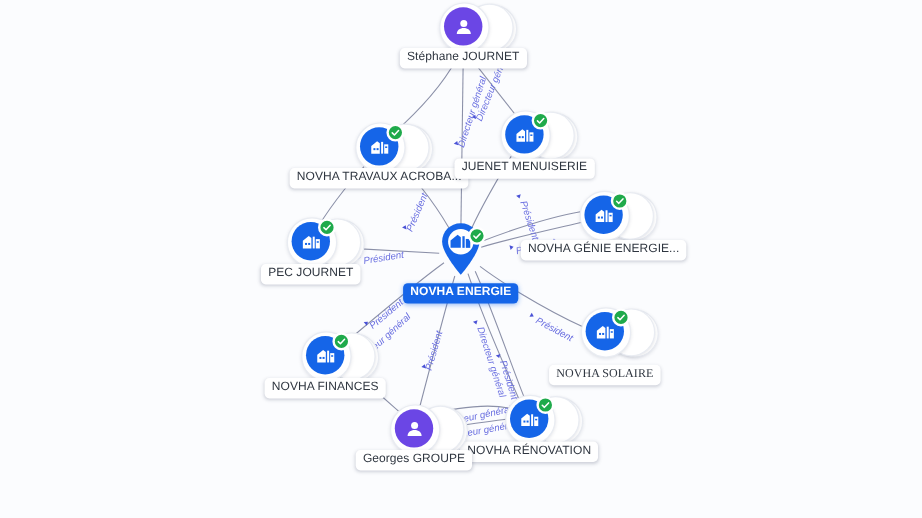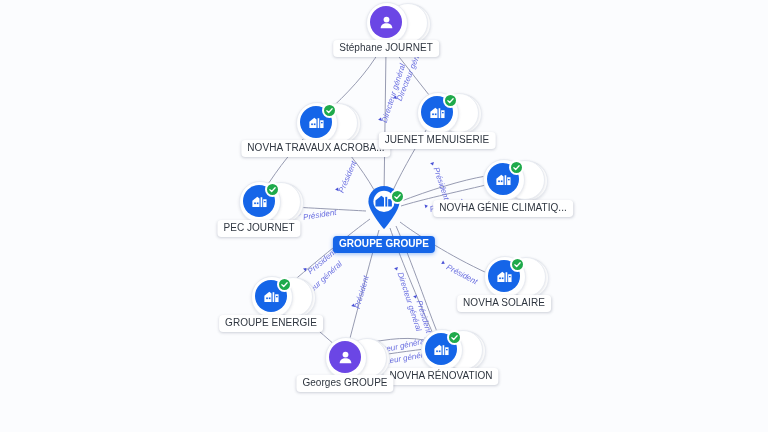--- a/index.html
+++ b/index.html
@@ -192,21 +192,21 @@
               <rect x="13.4" y="7.2" width="2" height="10.2" fill="#1565e8"></rect>
               <rect x="16.4" y="9.6" width="3.9" height="7.8" fill="#1565e8"></rect>
             </g>
           </svg></div>
         <div class="badge" style="left: 6px; top: -24px;">
           <svg width="9" height="9" viewBox="0 0 24 24" fill="none">
             <path d="M5 12.6 L9.8 17.2 L19 7.4" stroke="#ffffff" stroke-width="3.4" stroke-linecap="round" stroke-linejoin="round"></path>
           </svg>
         </div>
       </div>
-      <div class="node-label focus" style="left: 384px; top: 236px;">GROUPE GROUPE</div>
+      <div class="node-label focus" style="left: 384px; top: 236px;">NOVHA ENERGIE</div>
       <div class="node" style="left: 386px; top: 24px;">
         <div class="stack s3"></div>
         <div class="stack s2"></div>
         <div class="stack s1"></div>
         <div class="disc person">
           <svg width="19" height="19" viewBox="0 0 24 24" fill="none">
             <circle cx="12" cy="8.3" r="3.7" fill="#ffffff"></circle>
             <path d="M4.6 19.4c0-4.1 3.3-6.4 7.4-6.4s7.4 2.3 7.4 6.4z" fill="#ffffff"></path>
           </svg>
         </div>
@@ -267,42 +267,42 @@
             <rect x="8.6" y="13.2" width="2.1" height="2.1" fill="#1565e8"></rect>
             <rect x="17.6" y="11.4" width="2.2" height="1.6" fill="#1565e8"></rect>
           </svg>
         </div>
         <div class="badge" style="left: 6px; top: -21px;">
           <svg width="9" height="9" viewBox="0 0 24 24" fill="none">
             <path d="M5 12.6 L9.8 17.2 L19 7.4" stroke="#ffffff" stroke-width="3.4" stroke-linecap="round" stroke-linejoin="round"></path>
           </svg>
         </div>
       </div>
-      <div class="node-label" style="left: 503px; top: 200px;">NOVHA GÉNIE CLIMATIQ...</div>
+      <div class="node-label" style="left: 503px; top: 200px;">NOVHA GÉNIE ENERGIE...</div>
       <div class="node" style="left: 504px; top: 278px;">
         <div class="stack s3"></div>
         <div class="stack s2"></div>
         <div class="stack s1"></div>
         <div class="disc company">
           <svg width="19" height="19" viewBox="0 0 24 24" fill="none">
             <path d="M3 11 L9.2 6 L12 8.1 L12 19 L3 19 Z" fill="#ffffff"></path>
             <rect x="13.4" y="6.6" width="2.1" height="12.4" fill="#ffffff"></rect>
             <rect x="16.6" y="9.2" width="4.3" height="9.8" fill="#ffffff"></rect>
             <rect x="5.3" y="13.2" width="2.1" height="2.1" fill="#1565e8"></rect>
             <rect x="8.6" y="13.2" width="2.1" height="2.1" fill="#1565e8"></rect>
             <rect x="17.6" y="11.4" width="2.2" height="1.6" fill="#1565e8"></rect>
           </svg>
         </div>
         <div class="badge" style="left: 6px; top: -21px;">
           <svg width="9" height="9" viewBox="0 0 24 24" fill="none">
             <path d="M5 12.6 L9.8 17.2 L19 7.4" stroke="#ffffff" stroke-width="3.4" stroke-linecap="round" stroke-linejoin="round"></path>
           </svg>
         </div>
       </div>
-      <div class="node-label" style="left: 504px; top: 295px;">NOVHA SOLAIRE</div>
+      <div class="node-label" style="left: 504px; top: 304px; font-family: Liberation Serif, serif;">NOVHA SOLAIRE</div>
       <div class="node" style="left: 441px; top: 351px;">
         <div class="stack s3"></div>
         <div class="stack s2"></div>
         <div class="stack s1"></div>
         <div class="disc company">
           <svg width="19" height="19" viewBox="0 0 24 24" fill="none">
             <path d="M3 11 L9.2 6 L12 8.1 L12 19 L3 19 Z" fill="#ffffff"></path>
             <rect x="13.4" y="6.6" width="2.1" height="12.4" fill="#ffffff"></rect>
             <rect x="16.6" y="9.2" width="4.3" height="9.8" fill="#ffffff"></rect>
             <rect x="5.3" y="13.2" width="2.1" height="2.1" fill="#1565e8"></rect>
@@ -342,21 +342,21 @@
             <rect x="8.6" y="13.2" width="2.1" height="2.1" fill="#1565e8"></rect>
             <rect x="17.6" y="11.4" width="2.2" height="1.6" fill="#1565e8"></rect>
           </svg>
         </div>
         <div class="badge" style="left: 6px; top: -21px;">
           <svg width="9" height="9" viewBox="0 0 24 24" fill="none">
             <path d="M5 12.6 L9.8 17.2 L19 7.4" stroke="#ffffff" stroke-width="3.4" stroke-linecap="round" stroke-linejoin="round"></path>
           </svg>
         </div>
       </div>
-      <div class="node-label" style="left: 271px; top: 315px;">GROUPE ENERGIE</div>
+      <div class="node-label" style="left: 271px; top: 315px;">NOVHA FINANCES</div>
       <div class="node" style="left: 259px; top: 203px;">
         <div class="stack s3"></div>
         <div class="stack s2"></div>
         <div class="stack s1"></div>
         <div class="disc company">
           <svg width="19" height="19" viewBox="0 0 24 24" fill="none">
             <path d="M3 11 L9.2 6 L12 8.1 L12 19 L3 19 Z" fill="#ffffff"></path>
             <rect x="13.4" y="6.6" width="2.1" height="12.4" fill="#ffffff"></rect>
             <rect x="16.6" y="9.2" width="4.3" height="9.8" fill="#ffffff"></rect>
             <rect x="5.3" y="13.2" width="2.1" height="2.1" fill="#1565e8"></rect>

